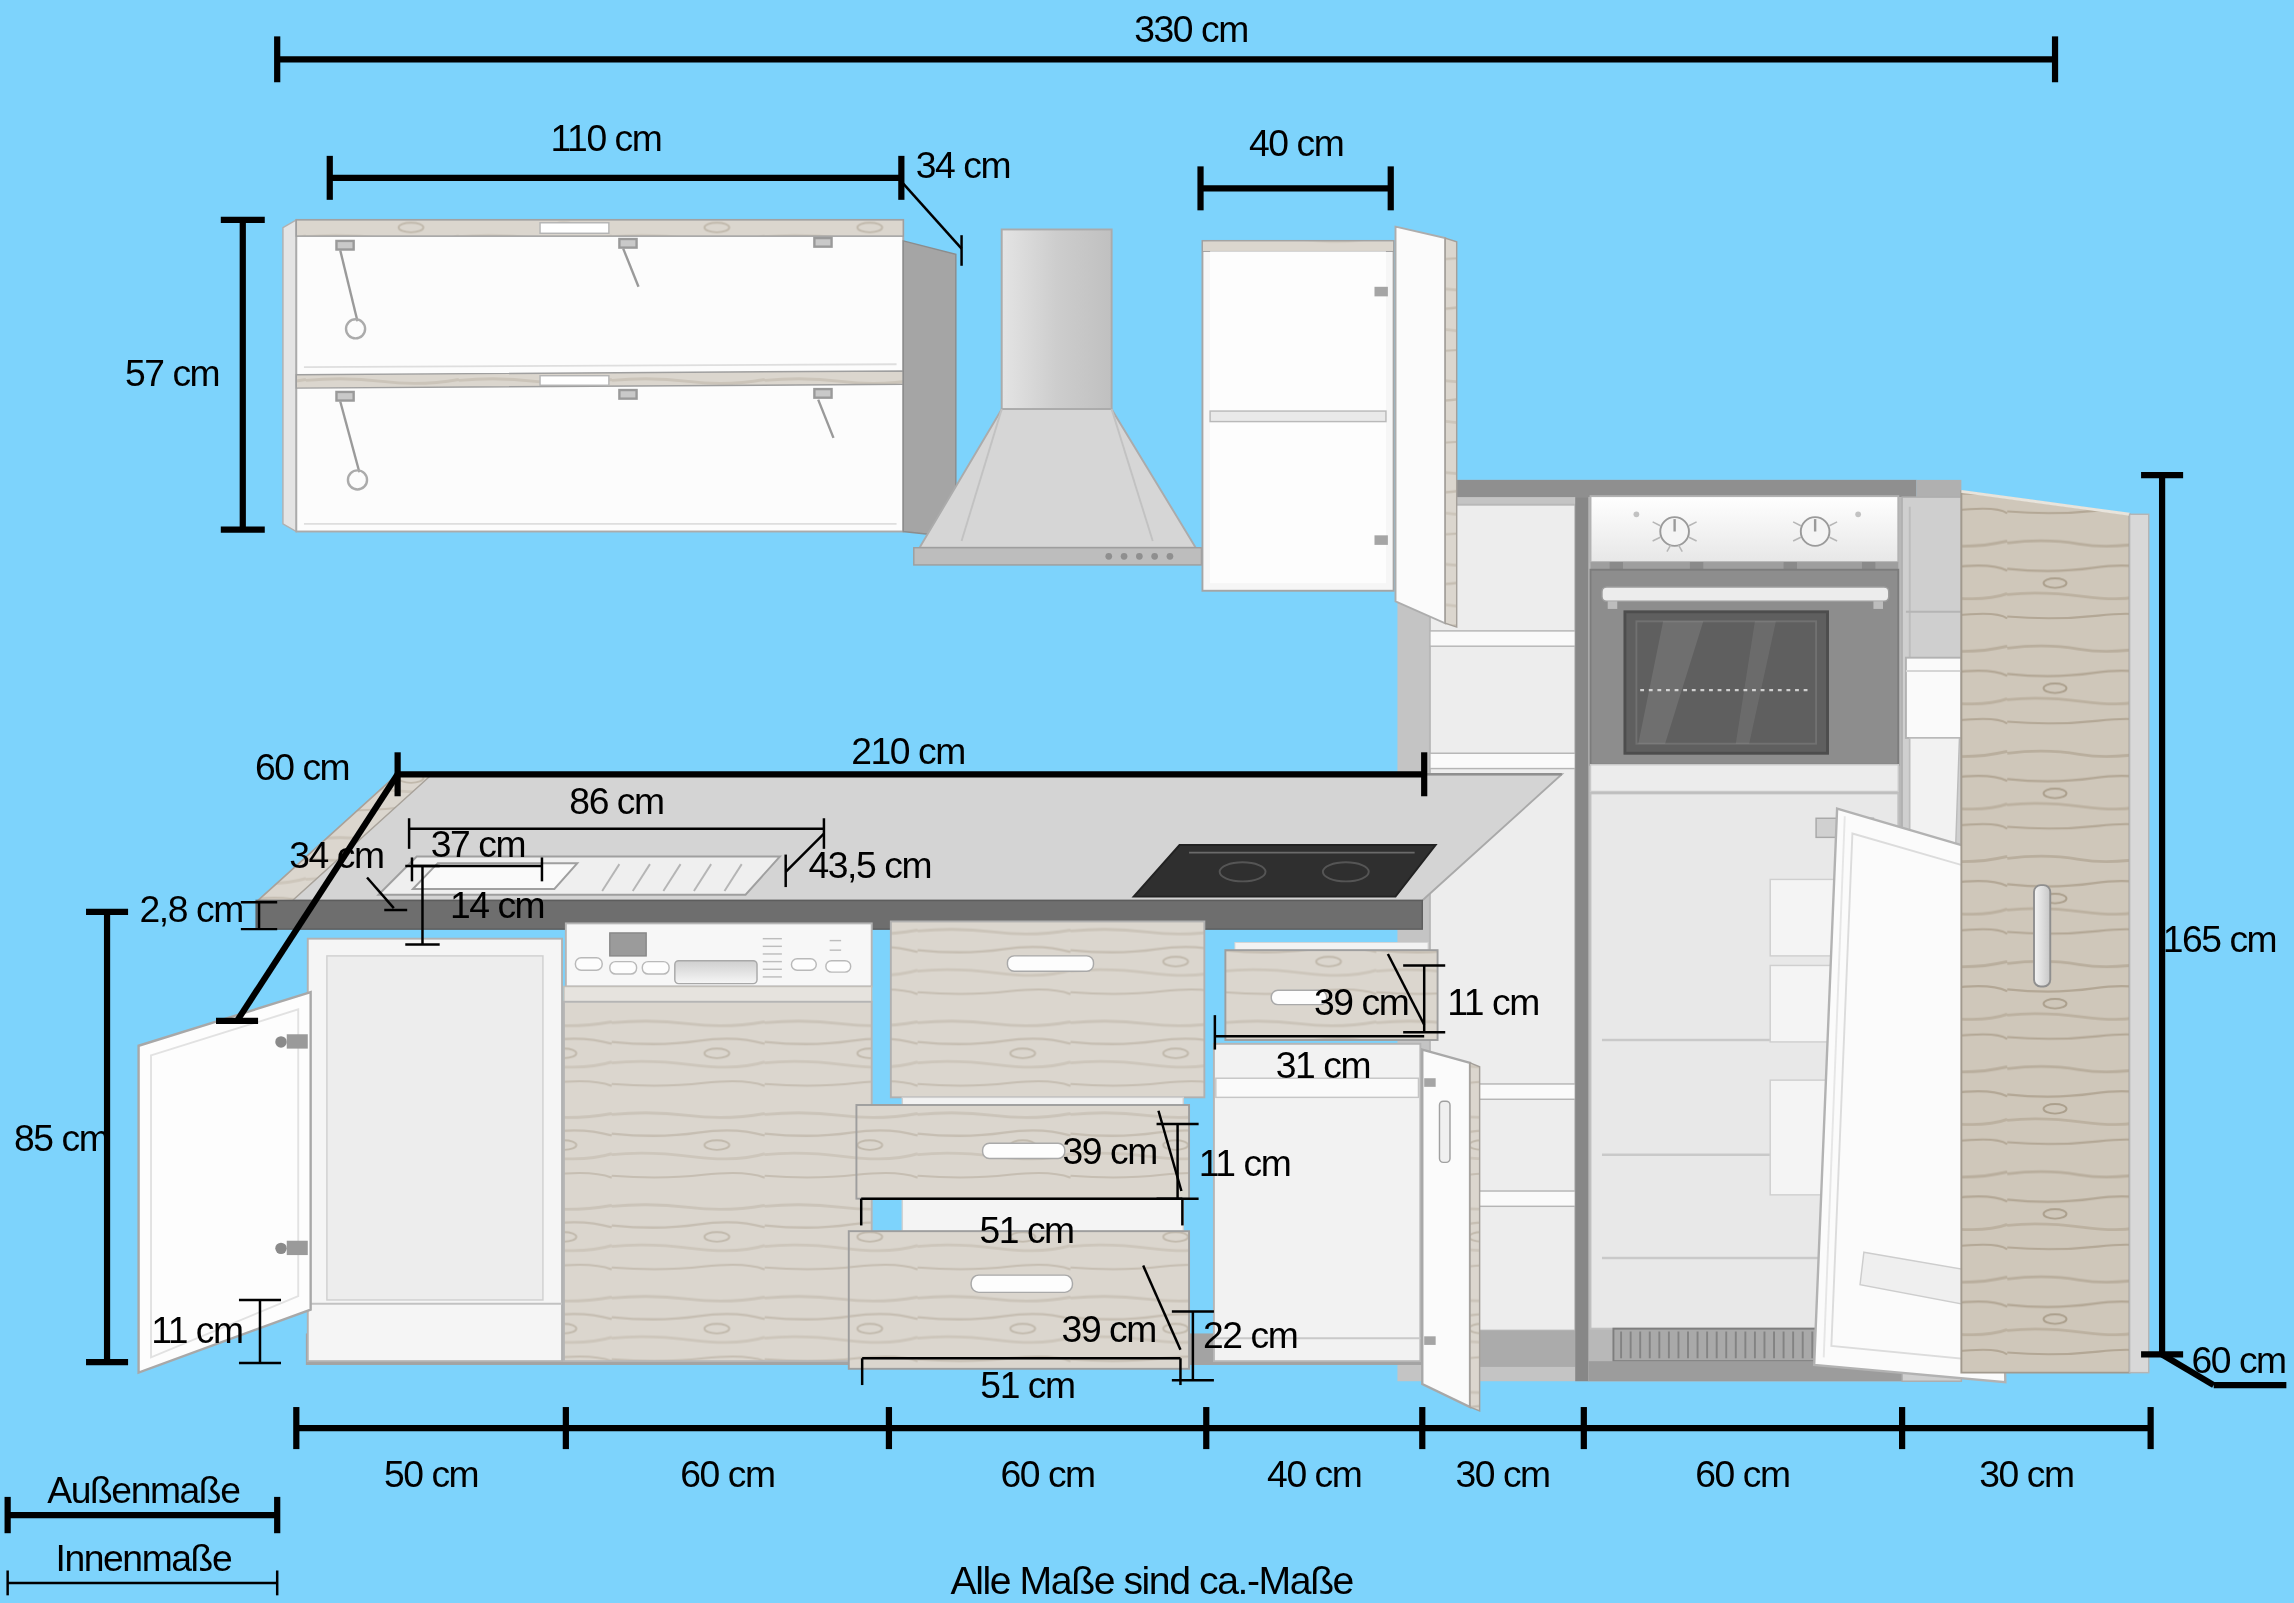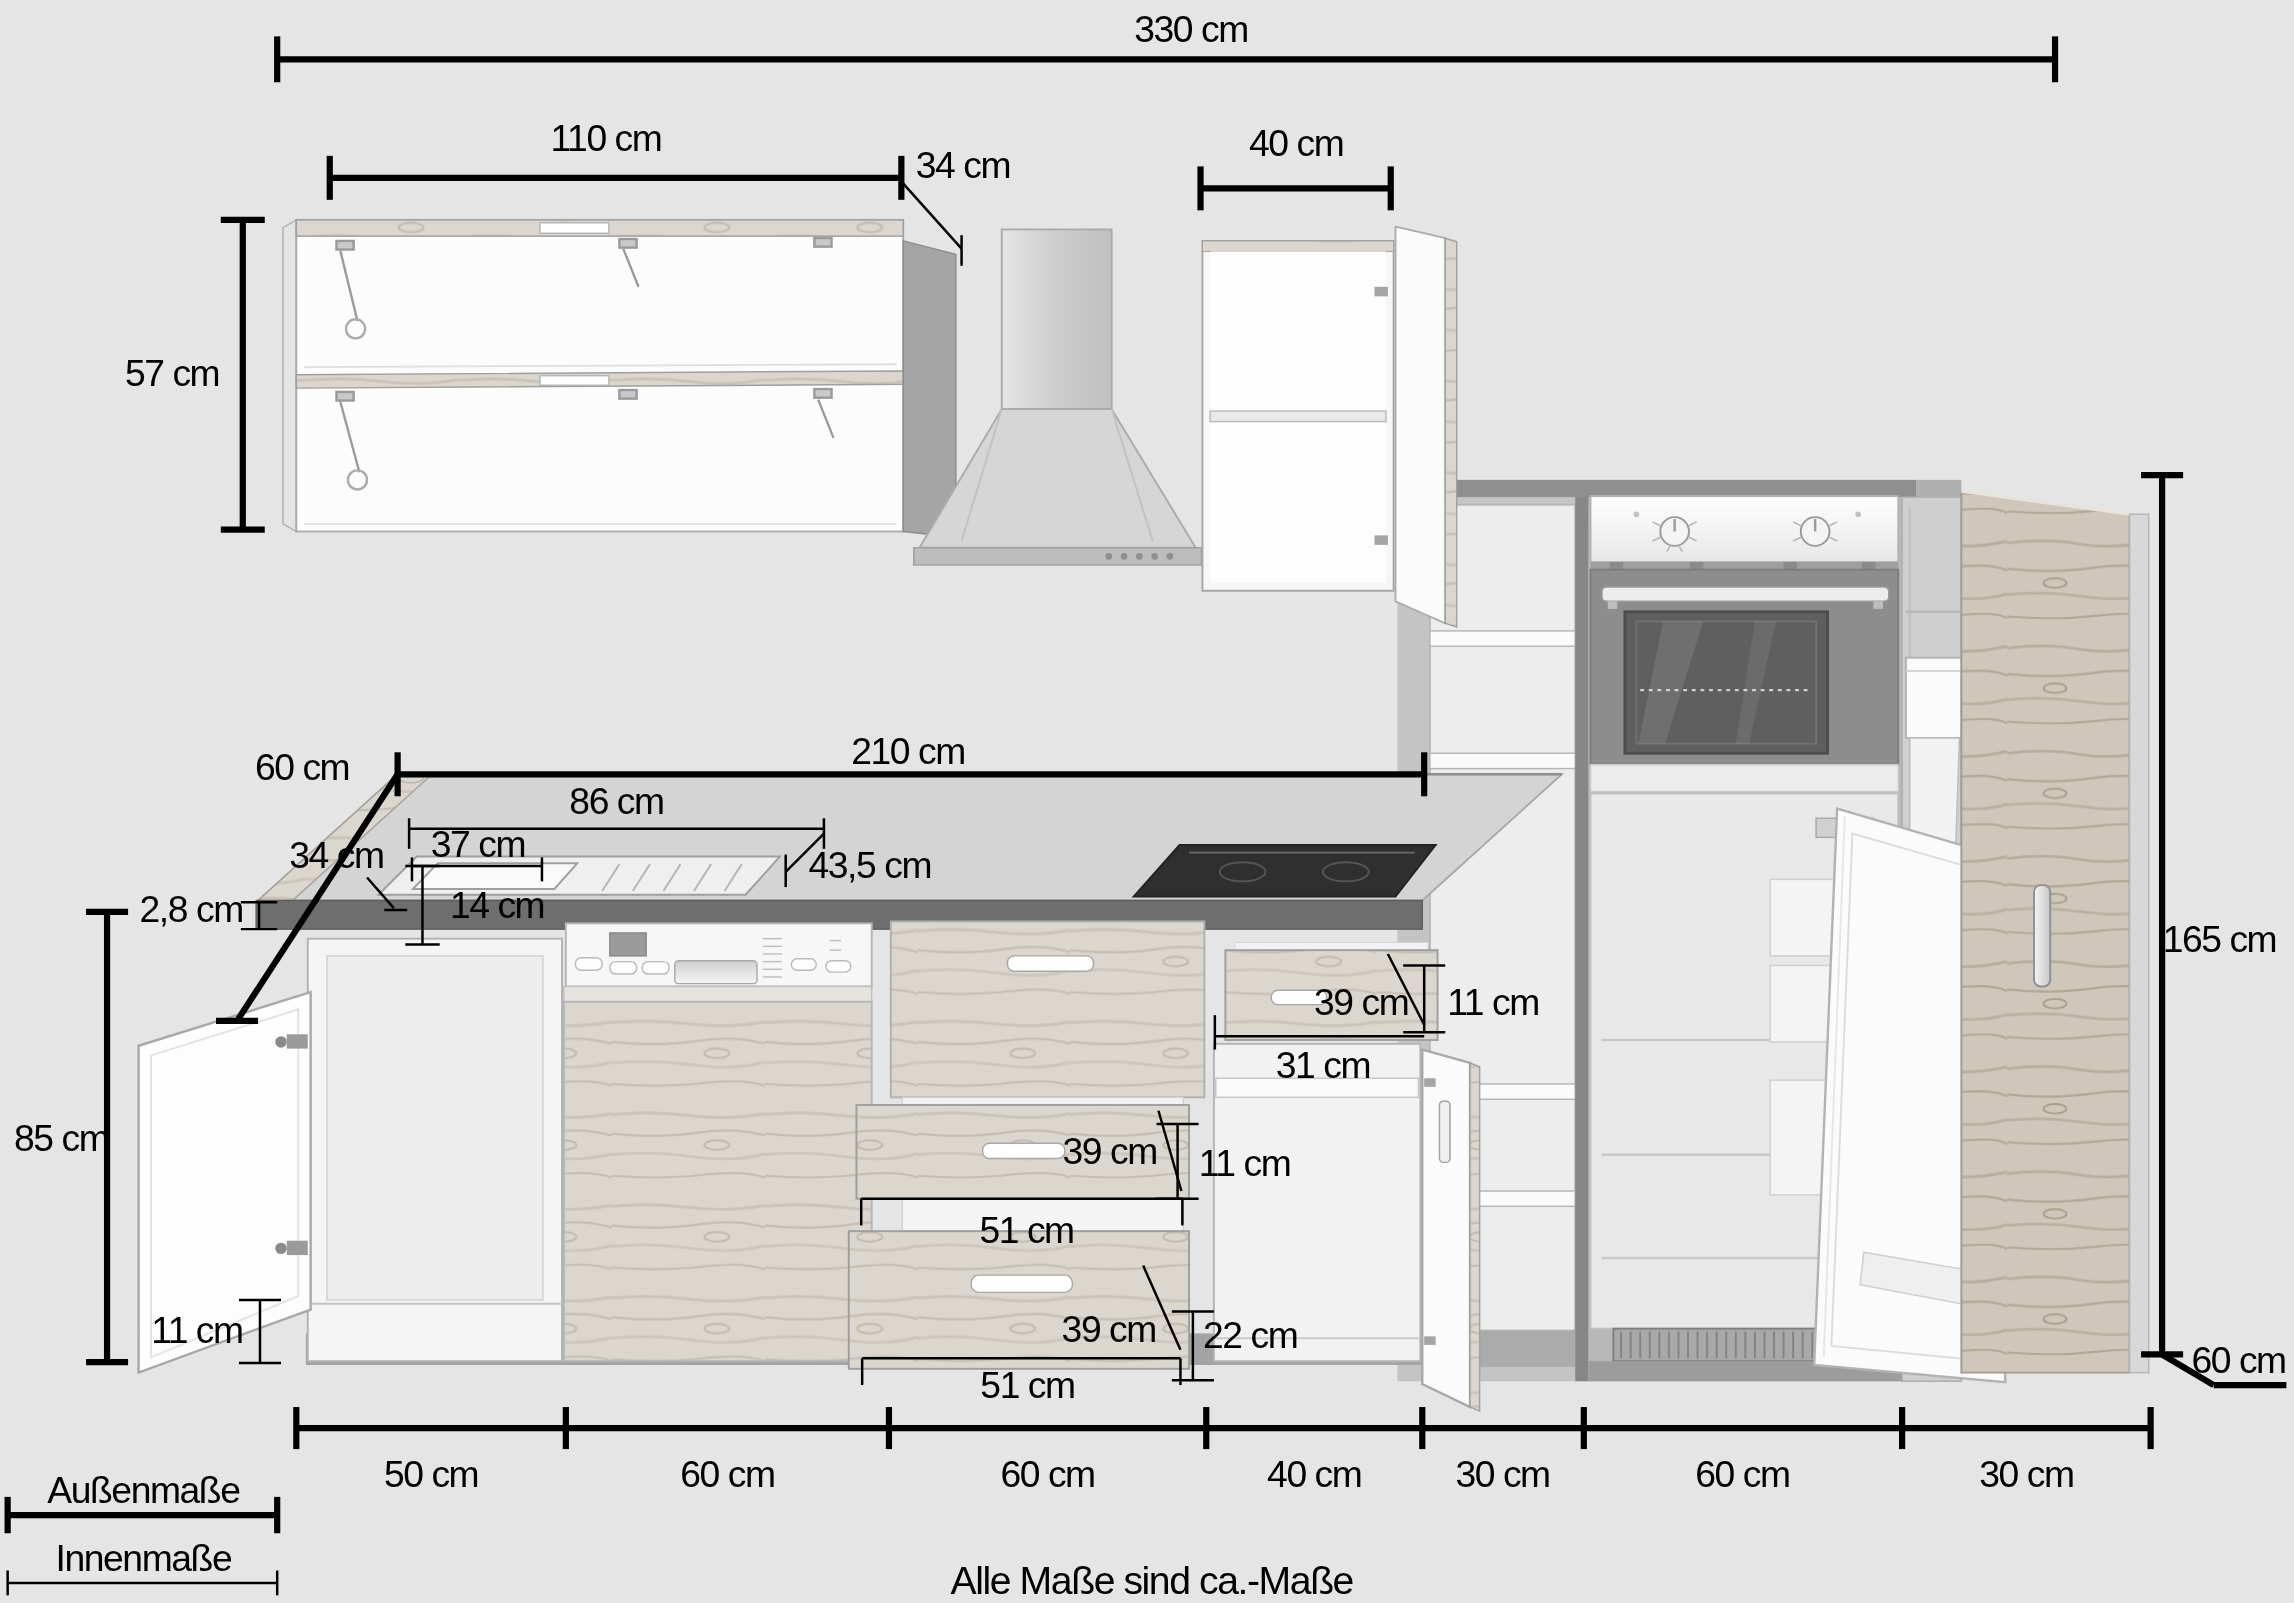--- a/index.html
+++ b/index.html
@@ -1,16 +1,16 @@
 <!DOCTYPE html>
 <html><head>
 <meta charset="utf-8">
 <style>
   html,body{margin:0;padding:0;background:#ffffff;}
-  .stage{width:2294px;height:1604px;position:relative;background:#e5e5e5;overflow:hidden;}
+  .stage{width:2294px;height:1604px;position:relative;background:#7dd3fc;overflow:hidden;}
   svg{display:block;}
   .lbl{font-family:"Liberation Sans",sans-serif;font-size:39px;fill:#000;letter-spacing:-1.5px;}
   .lbl-mid{text-anchor:middle;}
   .lbl-big{font-family:"Liberation Sans",sans-serif;font-size:41px;fill:#000;letter-spacing:-1.5px;}
   .dimT{stroke:#000;stroke-width:6.5;fill:none;}
   .dimN{stroke:#000;stroke-width:2.6;fill:none;}
 </style>
 </head>
 <body>
 

